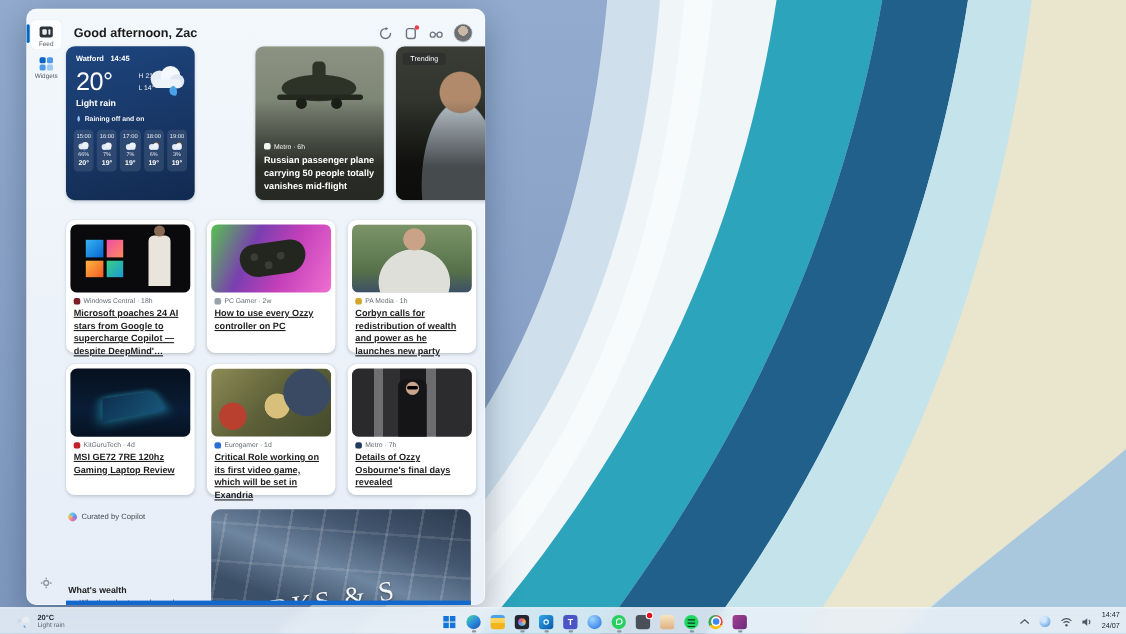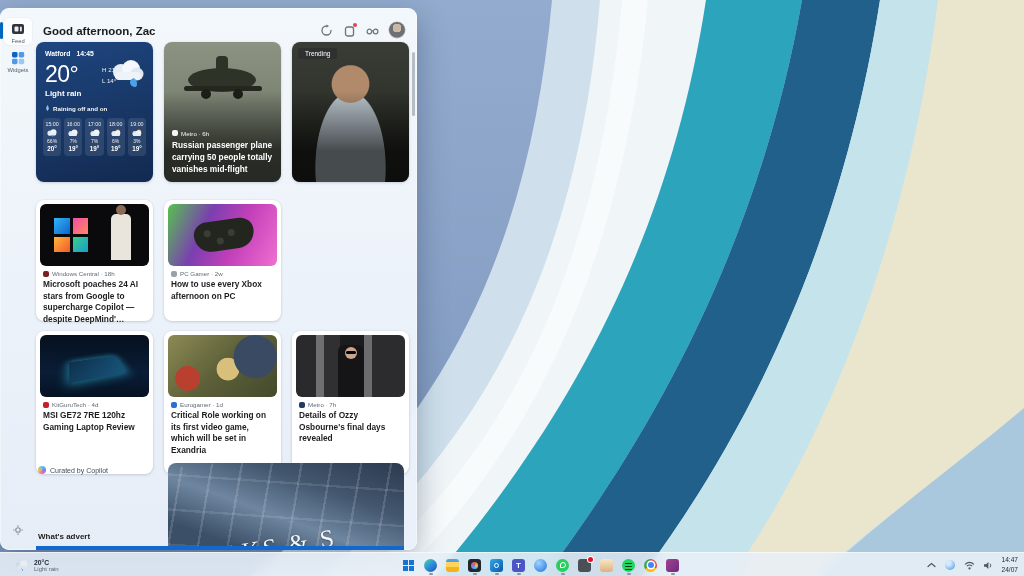--- a/index.html
+++ b/index.html
@@ -1,21 +1,21 @@
 <!DOCTYPE html>
 <html><head>
 <meta charset="utf-8">
 <style>
   * { margin:0; padding:0; box-sizing:border-box; }
   html,body { width:1024px; height:576px; overflow:hidden; font-family:"Liberation Sans", sans-serif; }
   .screen { position:relative; width:1024px; height:576px; background:#8aa2c6; overflow:hidden; }
   .wallpaper { position:absolute; inset:0; }
 
   
-  .panel { position:absolute; left:0; top:8px; width:417px; height:542px;
+  .panel { position:absolute; left:24px; top:8px; width:417px; height:542px;
     background:linear-gradient(180deg, rgba(246,250,253,.97), rgba(233,240,249,.97));
     border-radius:9px; box-shadow:0 10px 30px rgba(20,40,70,.35), 0 0 0 1px rgba(255,255,255,.45) inset;
     overflow:hidden; }
   .rail { position:absolute; left:0; top:0; bottom:0; width:36px; }
   .rail-item { position:absolute; left:4px; width:28px; text-align:center; cursor:pointer; }
   .rail-item .ric { display:block; margin:0 auto 1px; width:16px; height:16px; border-radius:4px; }
   .rail-item span.rlabel { font-size:5.8px; color:#55606b; display:block; }
   .feed-item { top:10px; }
   .feed-item .box { background:rgba(255,255,255,.75); border-radius:5px; padding:3px 0 1px; box-shadow:0 0 0 .5px rgba(0,0,0,.05); }
   .widgets-item { top:42px; }
@@ -26,27 +26,27 @@
   .hdr-icons { position:absolute; right:12px; top:14px; display:flex; gap:10px; align-items:center; }
   .hic { width:13px; height:13px; position:relative; cursor:pointer; opacity:.8; }
   .avatar { width:16px; height:16px; border-radius:50%; background:radial-gradient(circle at 50% 38%, #c9b8a6 0 34%, #6d6f72 35% 70%, #8d9296 71%); box-shadow:0 0 0 .5px rgba(0,0,0,.25); cursor:pointer; }
   .red-dot { position:absolute; right:-1px; top:-1px; width:4px; height:4px; border-radius:50%; background:#e81123; }
   .scroll-thumb { position:absolute; right:2px; top:44px; width:3px; height:64px; border-radius:2px; background:rgba(96,105,115,.4); }
 
   
   .card { position:absolute; width:117px; background:#fff; border-radius:8px;
     box-shadow:0 1px 3px rgba(15,35,60,.16), 0 0 0 .5px rgba(15,35,60,.04); cursor:pointer; }
   .c1 { left:36px; } .c2 { left:164px; } .c3 { left:292px; }
-  .r1 { top:34px; height:140px; } .r2 { top:192px; height:121px; } .r3 { top:323px; height:143px; }
+  .r1 { top:34px; height:140px; } .r2 { top:192px; height:121px; } .r3 { top:323px; height:119px; }
   .thumb { position:relative; margin:4px 4px 0; height:62px; border-radius:6px; overflow:hidden; }
   .meta { display:flex; align-items:center; gap:3px; padding:4px 7px 0; font-size:6.2px; color:#606a73; white-space:nowrap; overflow:hidden; }
   .logo { flex:0 0 auto; width:6px; height:6px; border-radius:2px; }
-  .headline { padding:2px 7px 0; font-size:8.3px; font-weight:700; color:#1d1d1f; line-height:1.4; }
-
-  .overlay-card { overflow:hidden; }
+  .headline { padding:2px 7px 0; font-size:8.3px; font-weight:700; color:#1d1d1f; line-height:1.4;text-decoration:underline; }
+
+  .overlay-card { overflow:hidden;margin-left:44px; }
   .ofill { position:absolute; inset:0; }
   .oshade { position:absolute; inset:0; background:linear-gradient(180deg, rgba(0,0,0,0) 35%, rgba(0,0,0,.62) 78%); }
   .obody { position:absolute; left:0; right:0; bottom:0; padding:0 8px 7px; }
   .ometa { display:flex; align-items:center; gap:3px; font-size:6.2px; color:#fff; opacity:.95; }
   .ohead { margin-top:2px; font-size:8.3px; font-weight:700; color:#fff; line-height:1.45; }
   .badge { position:absolute; left:6px; top:6px; background:rgba(45,45,48,.78); color:#fff;
     font-size:6.5px; padding:2px 7px; border-radius:3px; }
 
   
   .weather-card { background:linear-gradient(165deg,#1e4680 0%, #16325e 70%, #122a50 100%); color:#fff; overflow:hidden; }
@@ -356,23 +356,31 @@
     </div>
 
     <div class="card c2 r2">
       <div class="thumb img-xbox">
           <span class="xb-ctrl"></span>
         </div>
       <div class="meta">
           <span class="logo" style="background:#9aa2a9;"></span>
           <span>PC Gamer · 2w</span>
         </div>
-      <div class="headline">How to use every Xbox afternoon on PC</div>
-    </div>
-
+      <div class="headline">How to use every Ozzy controller on PC</div>
+    </div>
+
+    <div class="card c3 r2">
+      <div class="thumb img-corbyn"></div>
+      <div class="meta">
+          <span class="logo" style="background:#d3a72c;"></span>
+          <span>PA Media · 1h</span>
+        </div>
+      <div class="headline">Corbyn calls for redistribution of wealth and power as he launches new party</div>
+    </div>
 
     <div class="card c1 r3">
       <div class="thumb img-msi">
           <span class="msi-lap"></span>
         </div>
       <div class="meta">
           <span class="logo" style="background:#c42127;"></span>
           <span>KitGuruTech · 4d</span>
         </div>
       <div class="headline">MSI GE72 7RE 120hz Gaming Laptop Review</div>
@@ -395,21 +403,21 @@
           <span class="logo" style="background:#223a5e;"></span>
           <span>Metro · 7h</span>
         </div>
       <div class="headline">Details of Ozzy Osbourne's final days revealed</div>
     </div>
 
     <div class="curated">
       <span class="cop-ic"></span>
       <span>Curated by Copilot</span>
     </div>
-    <div class="mk-inside">What's advert</div>
+    <div class="mk-inside">What's wealth</div>
     <div class="mk-bullet">Why the advert was deemed…</div>
     <div class="mks-img">
       <span class="mks-glass"></span>
       <span class="mks-text">MARKS &amp; S</span>
     </div>
     <div class="peek-strip"></div>
   </div>
 
   <div class="taskbar">
 

